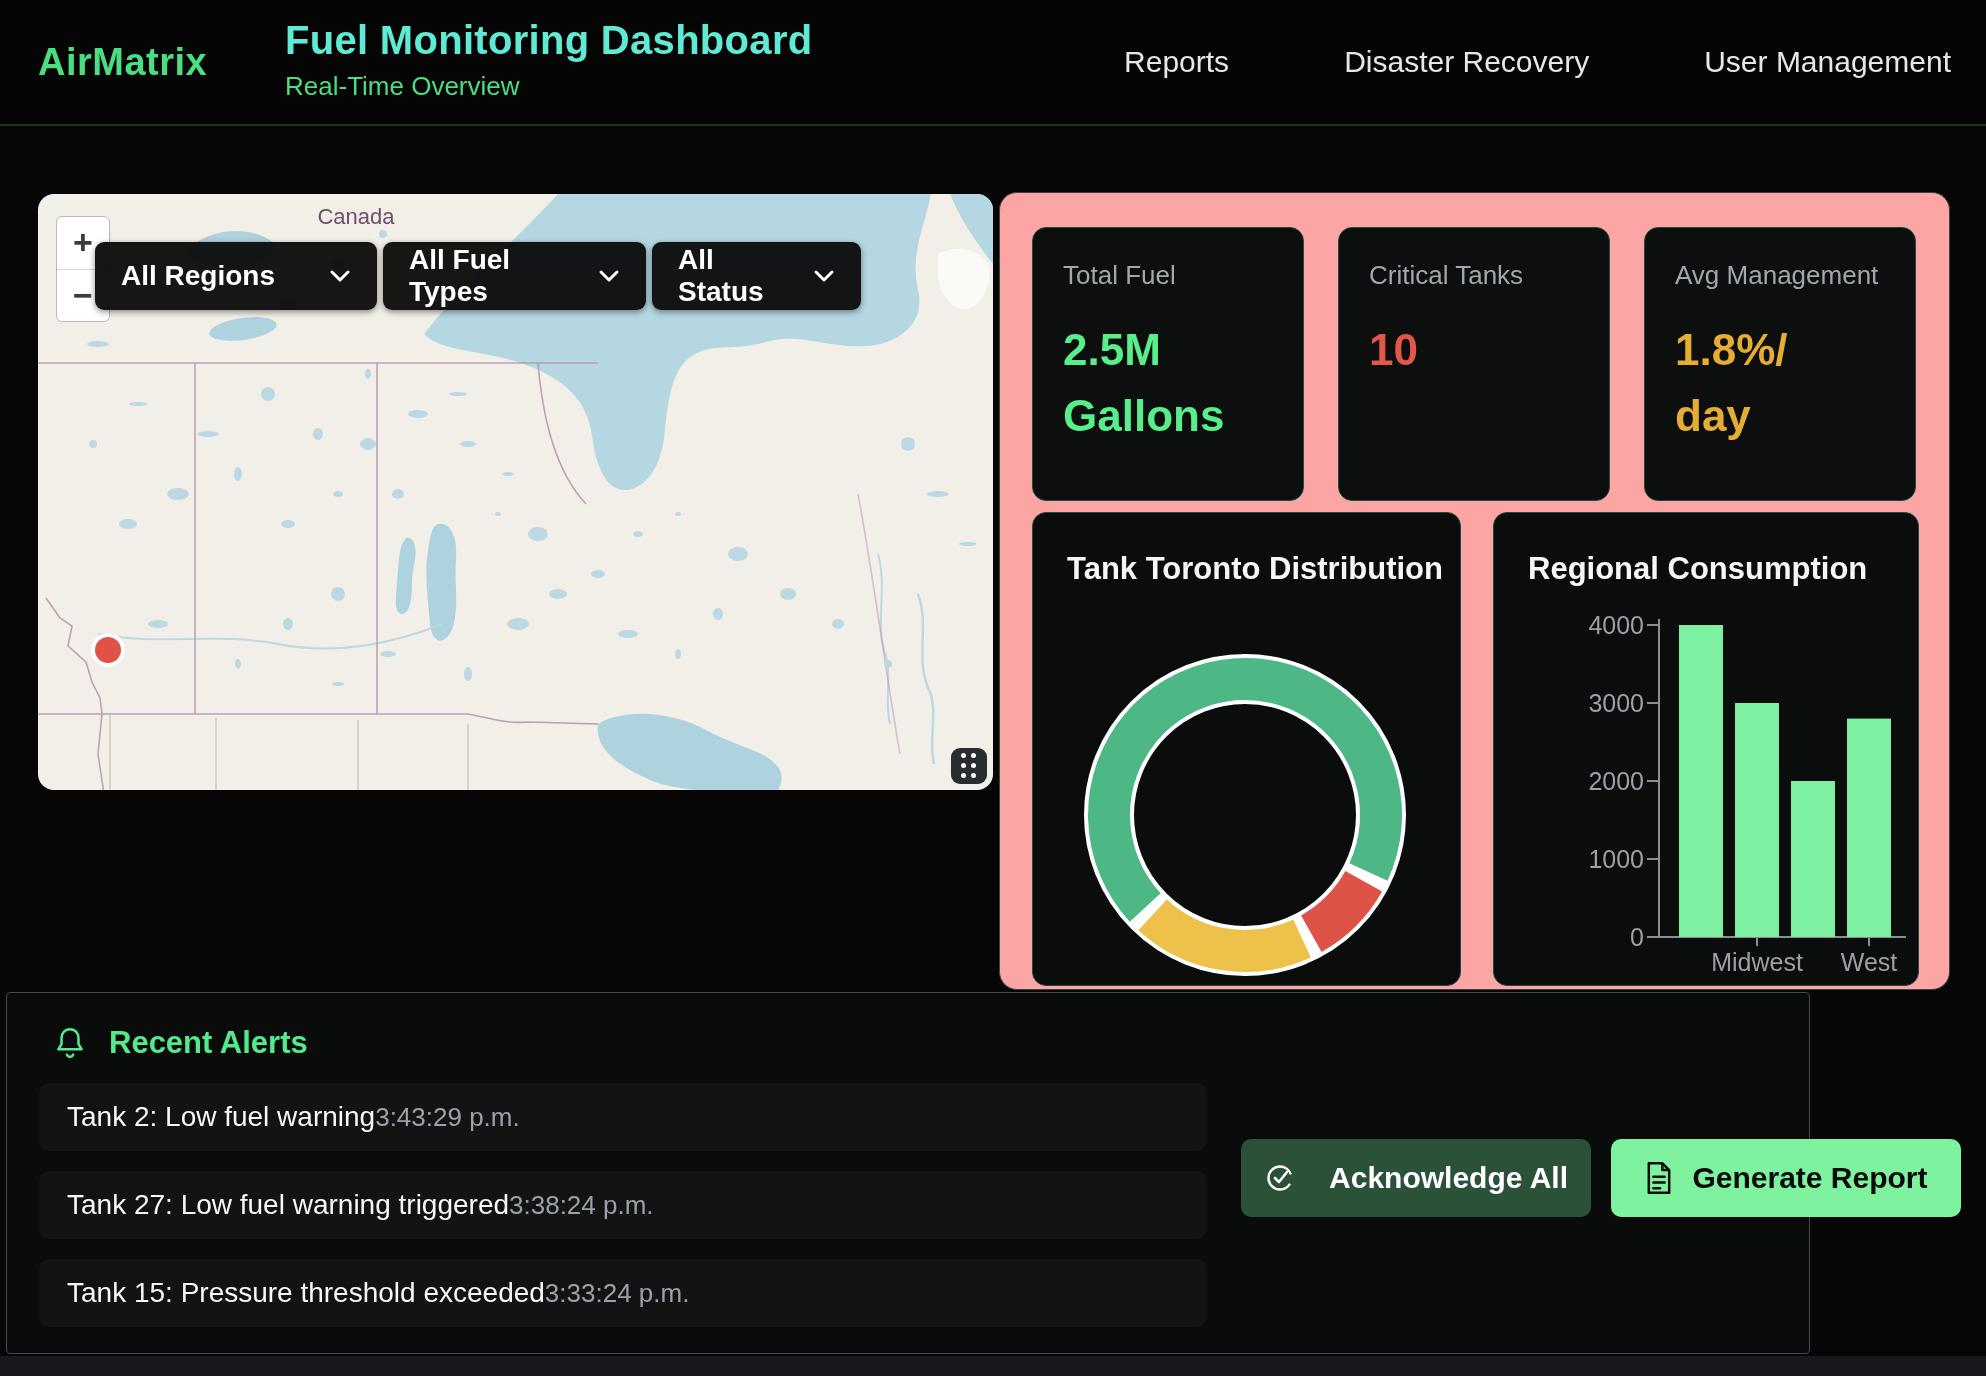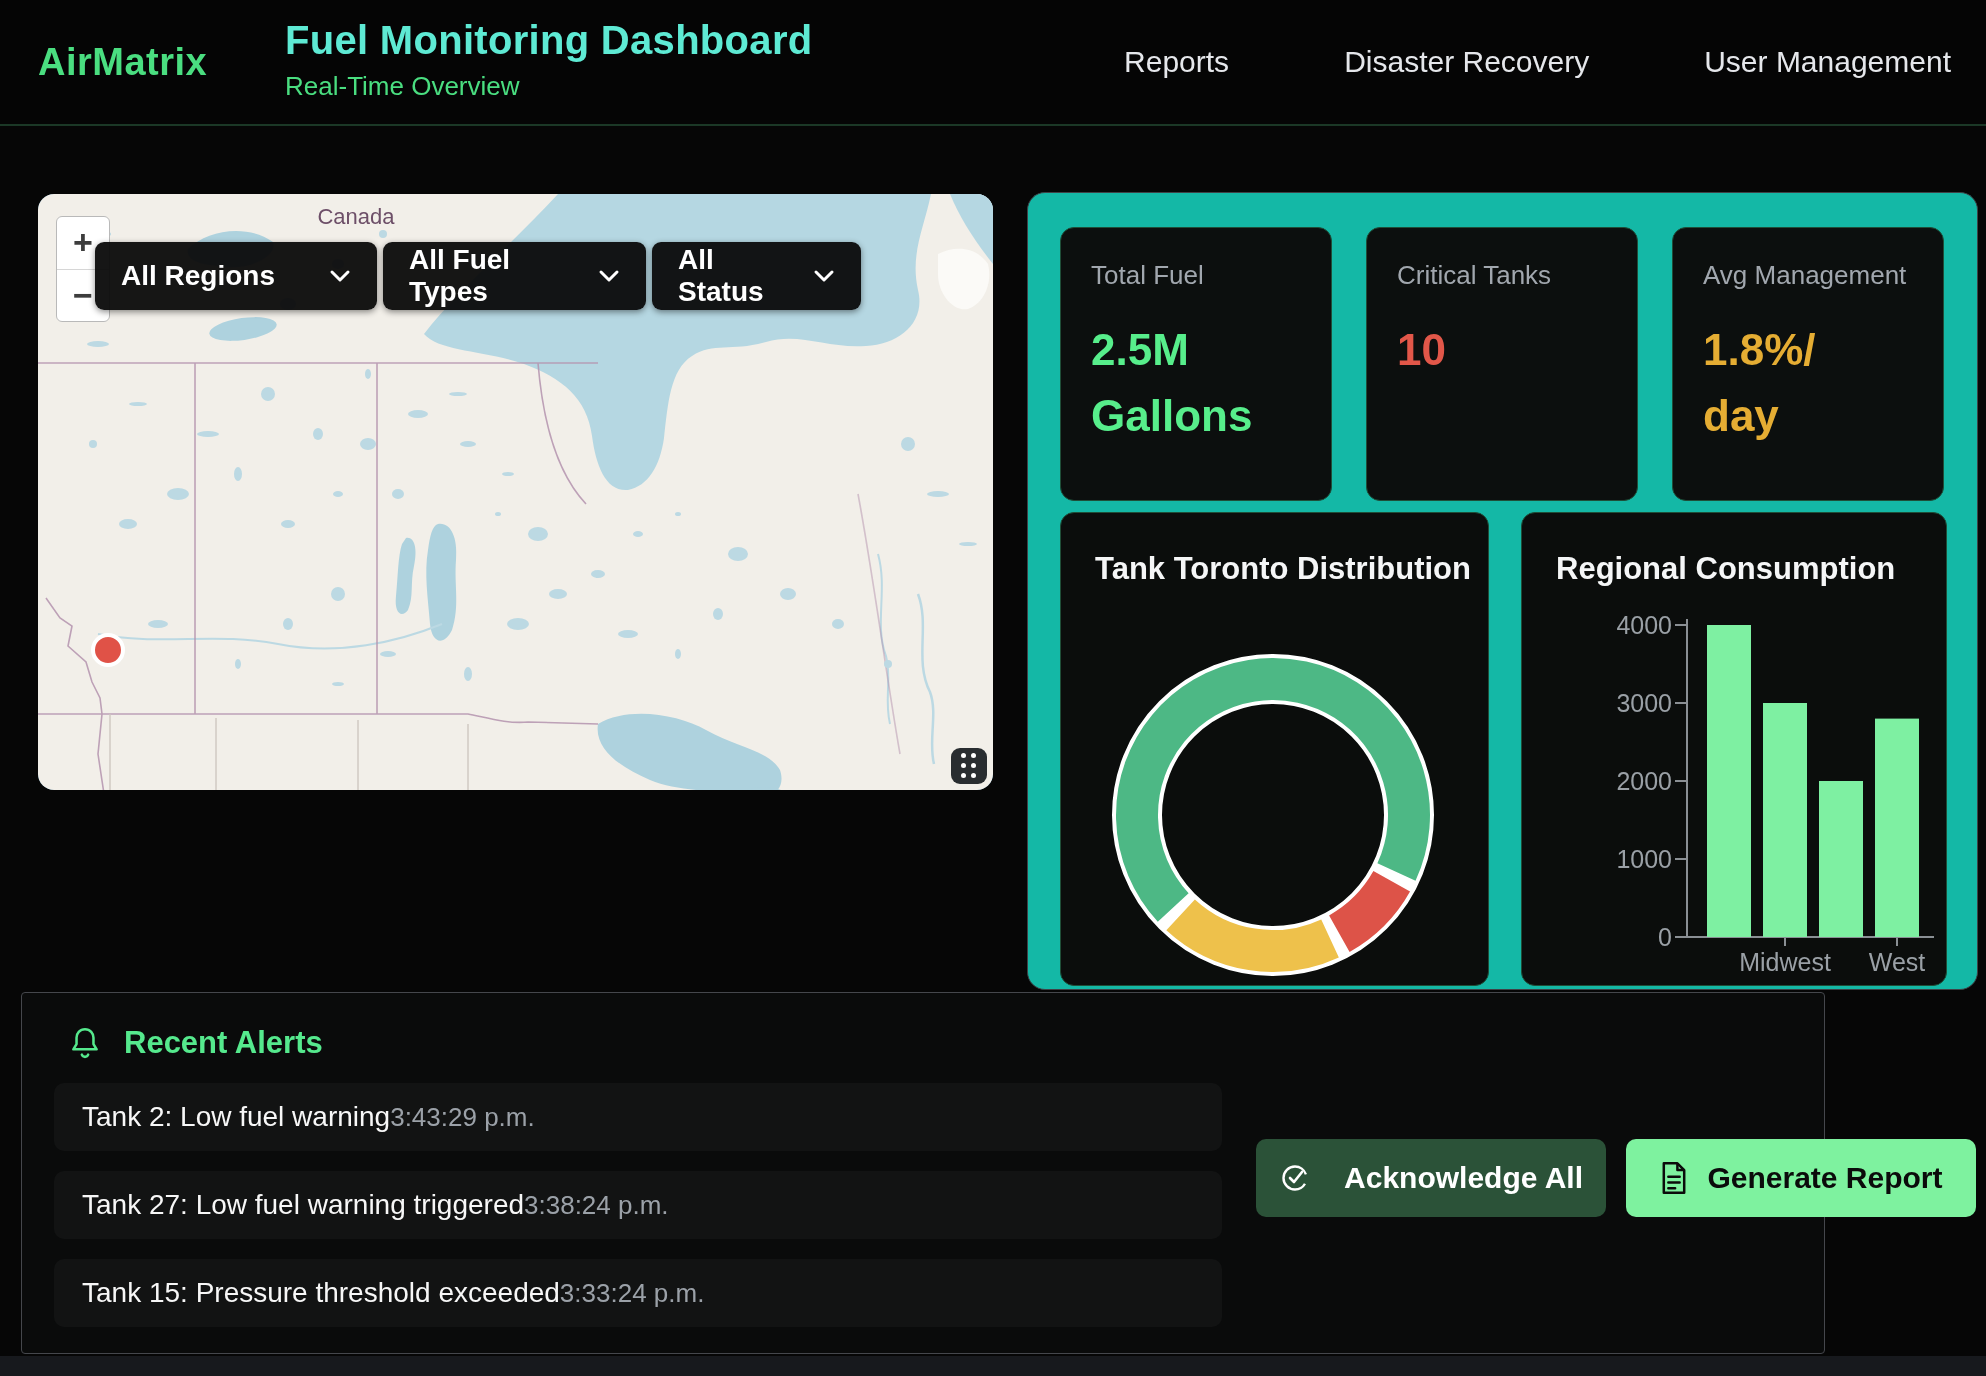--- a/index.html
+++ b/index.html
@@ -23,33 +23,33 @@
   .filters{position:absolute;left:57px;top:48px;display:flex;gap:6px;z-index:2;}
   .filter{height:68px;background:#0a0a0aF2;border-radius:9px;color:#fff;font-size:28px;font-weight:600;display:flex;align-items:center;justify-content:space-between;padding:0 26px;box-sizing:border-box;cursor:pointer;box-shadow:0 2px 6px rgba(0,0,0,.45);}
   .filter .chev{margin-left:26px;display:flex;align-items:center;}
   .f-regions{width:282px;}
   .f-fuel{width:263px;}
   .f-status{width:209px;}
   .resize-handle{position:absolute;right:6px;bottom:6px;width:36px;height:36px;background:rgba(24,28,32,.92);border-radius:9px;z-index:2;display:grid;grid-template-columns:repeat(2,6px);grid-template-rows:repeat(3,6px);gap:4px;align-content:center;justify-content:center;cursor:grab;}
   .resize-handle i{width:5px;height:5px;border-radius:50%;background:#fff;}
 
   
-  .right-panel{position:absolute;left:1027px;top:192px;width:951px;height:798px;background:#14b8a6;border:1px solid #3e4246;border-radius:18px;box-sizing:border-box;overflow:hidden;}
+  .right-panel{position:absolute;left:999px;top:192px;width:951px;height:798px;background:#fca5a5;border:1px solid #3e4246;border-radius:18px;box-sizing:border-box;overflow:hidden;}
   .stat-card{position:absolute;top:34px;width:272px;height:274px;background:#0c0f0e;border:1px solid #1f4e38;border-radius:14px;box-sizing:border-box;padding:32px 30px;}
   .stat-label{font-size:26px;color:#a1a7ae;margin-bottom:26px;}
   .stat-value{font-size:44px;font-weight:bold;line-height:1.5;max-width:155px;}
   .sc1{left:32px;} .sc2{left:338px;} .sc3{left:644px;}
   .chart-card{position:absolute;top:319px;height:474px;background:#0b0d0c;border:1px solid #1f4e38;border-radius:14px;box-sizing:border-box;overflow:hidden;}
   .cc1{left:32px;width:429px;}
   .cc2{left:493px;width:426px;}
   .chart-title{position:absolute;left:34px;top:38px;font-size:31px;font-weight:bold;color:#f5f6f7;}
   .chart-card svg{position:absolute;left:0;top:0;}
 
   
-  .bottom-section{position:absolute;left:21px;top:992px;width:1804px;height:362px;background:#0a0b0b;border:1px solid #45474c;border-radius:4px;box-sizing:border-box;}
+  .bottom-section{position:absolute;left:6px;top:992px;width:1804px;height:362px;background:#0a0b0b;border:1px solid #45474c;border-radius:4px;box-sizing:border-box;}
   .alerts-heading{position:absolute;left:46px;top:32px;display:flex;align-items:center;gap:22px;}
   .alerts-heading .txt{font-size:31px;font-weight:bold;color:#55e98d;}
   .alert-row{position:absolute;left:32px;width:1168px;height:68px;background:#121313;border-radius:10px;display:flex;align-items:center;padding:0 26px 0 28px;box-sizing:border-box;}
   .ar1{top:90px;} .ar2{top:178px;} .ar3{top:266px;}
   .alert-text{font-size:28px;color:#f7f7f7;}
   .alert-time{font-size:26px;color:#9ba1a8;}
   .btn{position:absolute;top:146px;height:78px;border-radius:10px;display:flex;align-items:center;justify-content:center;gap:18px;font-size:30px;font-weight:bold;cursor:pointer;}
   .btn-ack{left:1234px;width:350px;background:#2b5238;color:#fff;gap:33px;}
   .btn-gen{left:1604px;width:350px;background:#7ef29f;color:#0b0b0b;}
 

